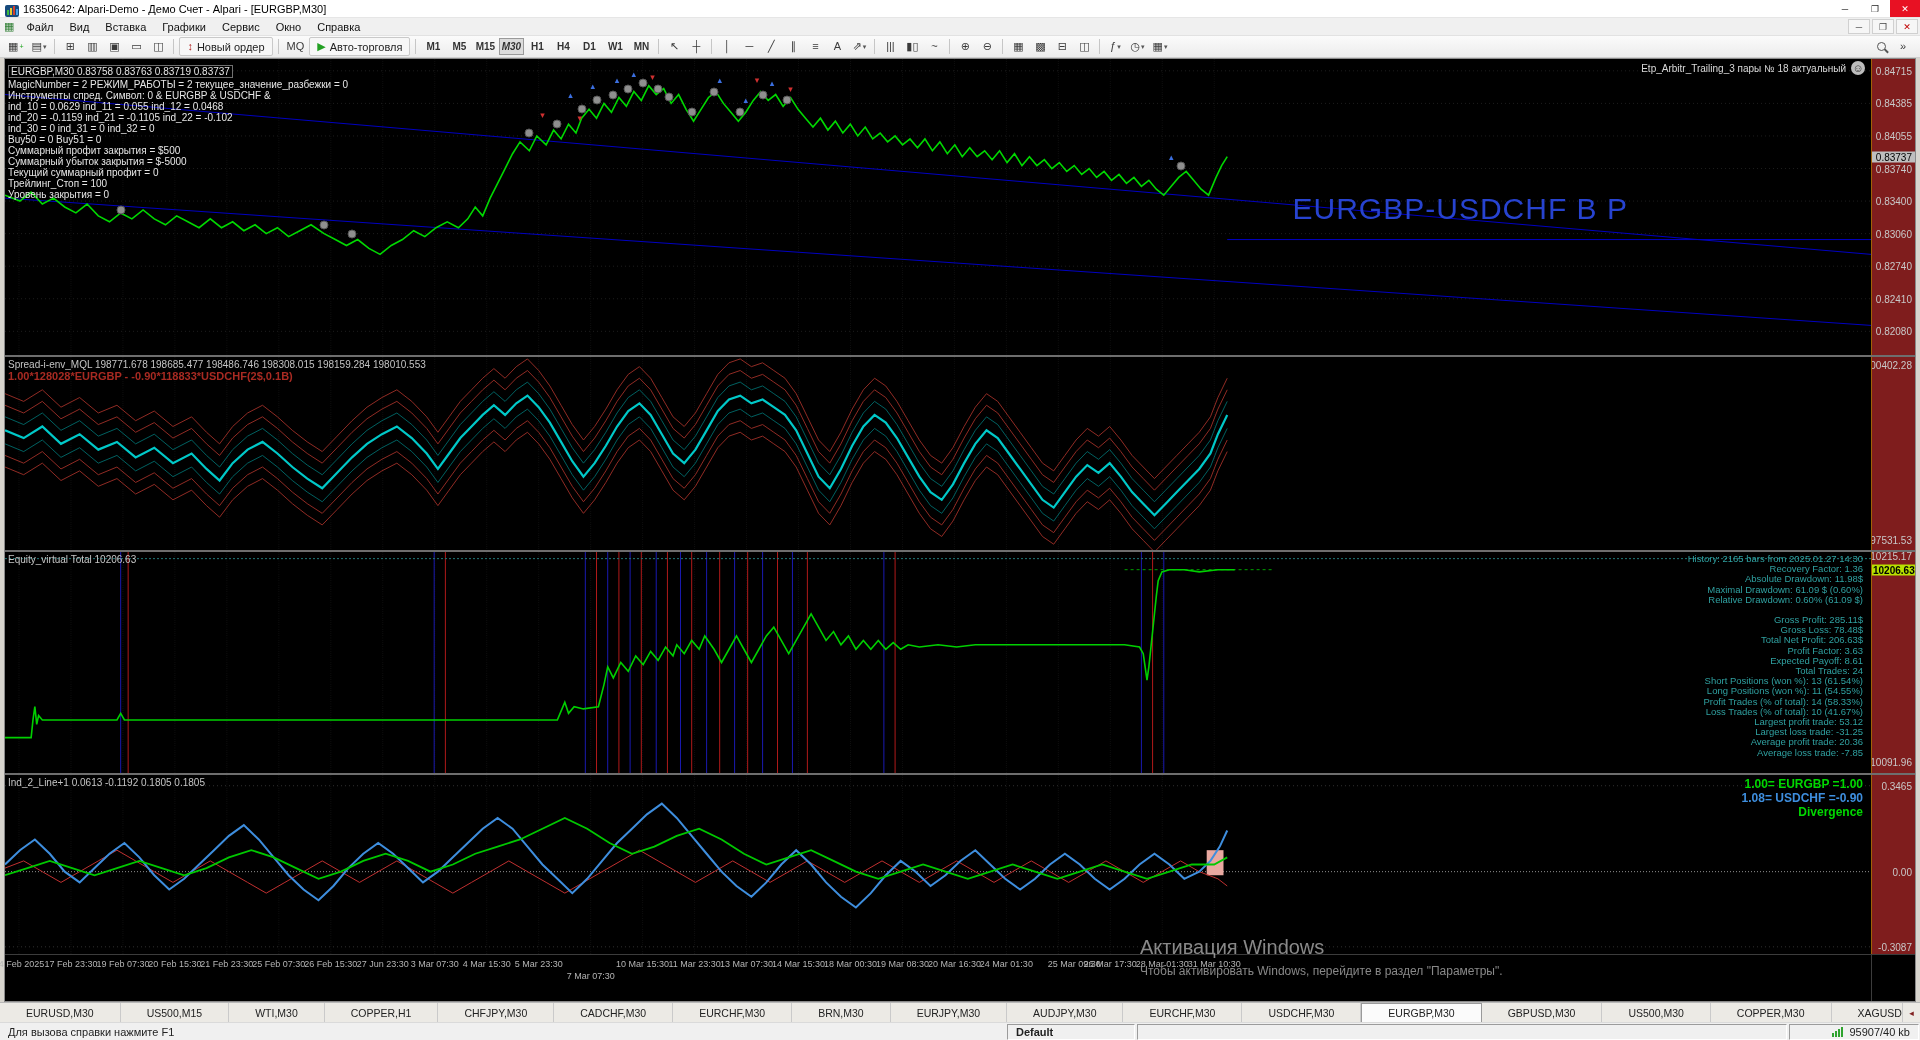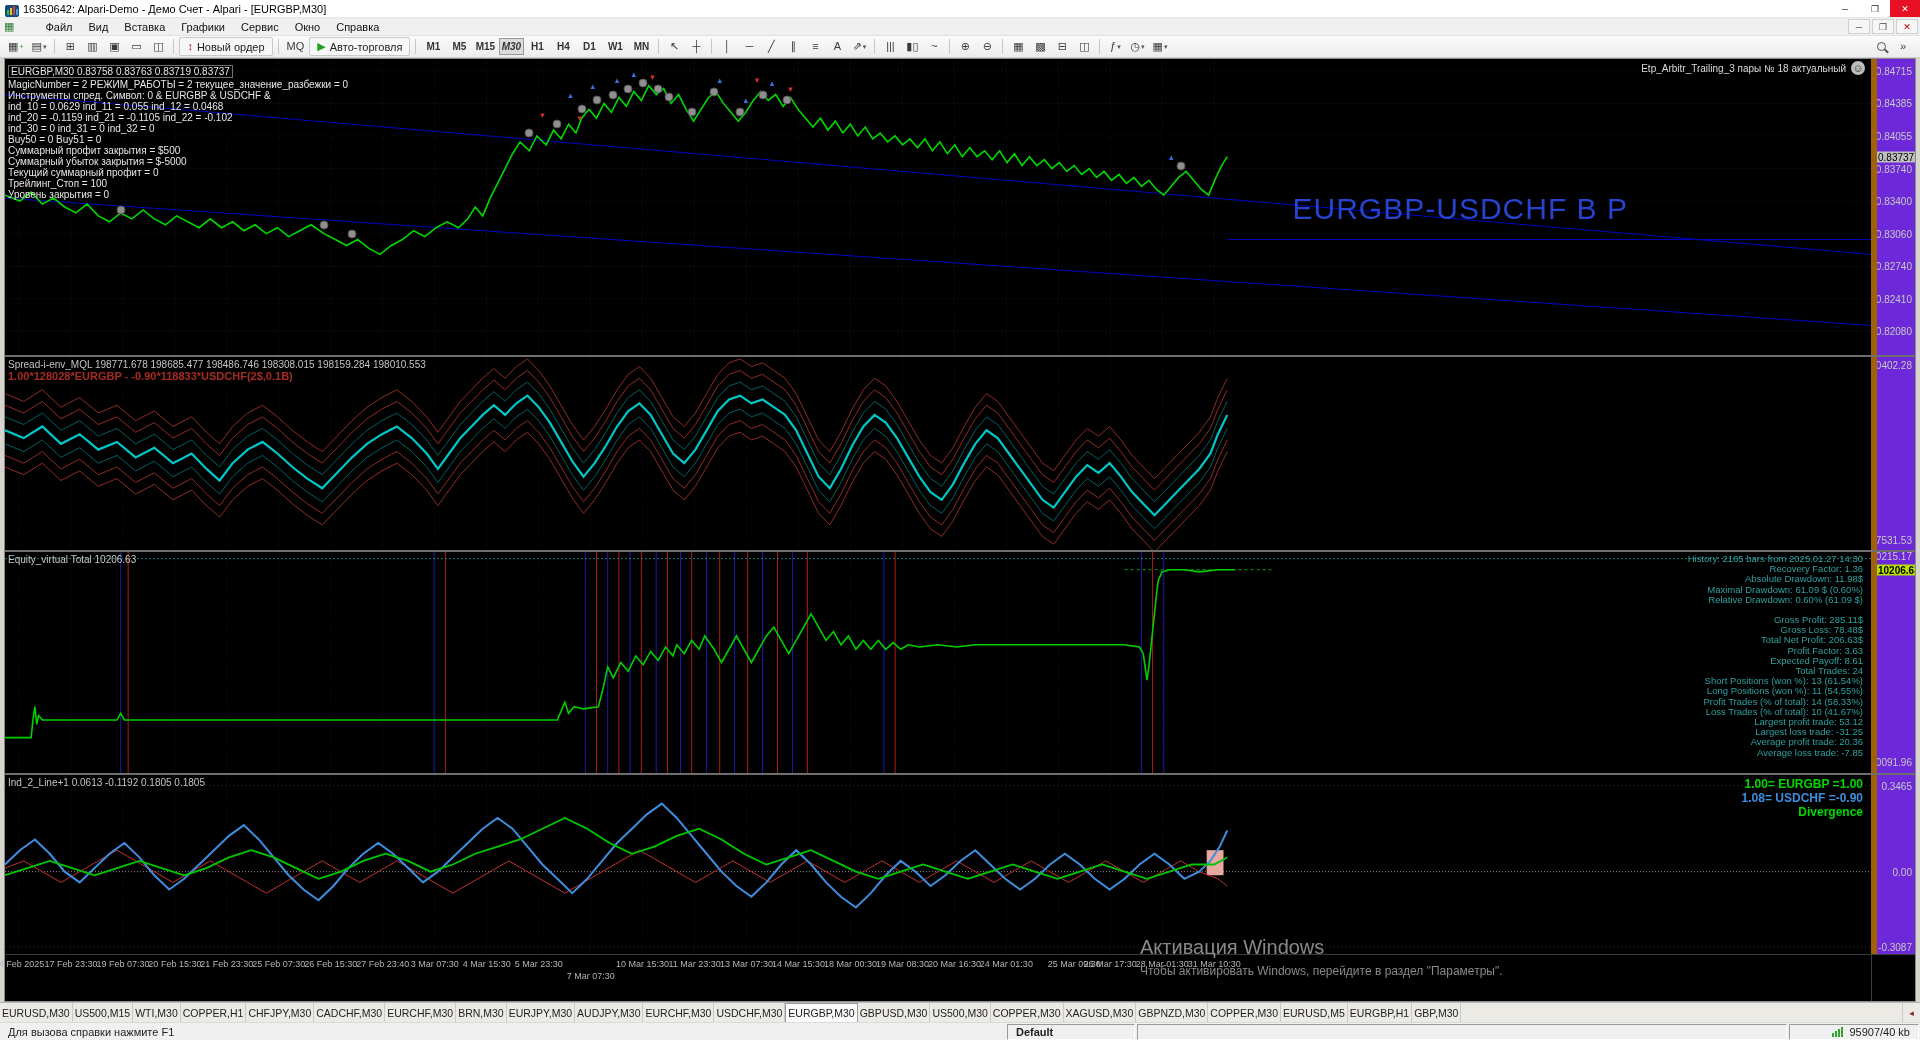--- a/index.html
+++ b/index.html
@@ -7,21 +7,21 @@
 
 .titlebar{position:absolute;top:0;left:0;right:0;height:18px;background:#FFFFFF;display:flex;align-items:center;border-bottom:1px solid #E6E6E6;}
 .app-icon{width:14px;height:12px;margin:0 4px 0 5px;display:inline-block;}
 .title-text{font-size:11px;color:#000;white-space:nowrap;}
 .win-btns{margin-left:auto;display:flex;height:100%;}
 .wbtn{width:30px;height:100%;display:flex;align-items:center;justify-content:center;font-size:9px;color:#222;cursor:default;}
 .wbtn.close{background:#E81123;color:#fff;}
 
 .menubar{position:absolute;top:18px;left:0;right:0;height:18px;background:#F0F0F0;display:flex;align-items:center;border-bottom:1px solid #E2E2E2;}
 .doc-icon{font-size:11px;color:#2E7D32;margin:0 4px 0 4px;}
-.menu-items{display:flex;height:100%;margin-left:19px;}
+.menu-items{display:flex;height:100%;}
 .menu-item{font-size:11px;color:#111;padding:0 8px;display:flex;align-items:center;}
 .child-btns{margin-left:auto;display:flex;align-items:center;height:100%;}
 .cbtn{width:22px;height:15px;display:flex;align-items:center;justify-content:center;font-size:9px;color:#444;border:1px solid #D0D0D0;background:#F6F6F6;margin-right:2px;}
 .cbtn.close{color:#C00000;font-weight:bold;}
 
 .toolbar{position:absolute;top:36px;left:0;right:0;height:22px;background:linear-gradient(#FBFBFB,#ECECEC);border-bottom:1px solid #CFCFCF;display:flex;align-items:center;padding-left:4px;}
 .toolbar-items{display:flex;align-items:center;height:100%;}
 .tb-btn{height:19px;min-width:20px;display:flex;align-items:center;justify-content:center;margin:0 1px;border:1px solid transparent;border-radius:2px;padding:0 2px;background:transparent;}
 .tb-btn .glyph{font-size:11px;color:#3A3A3A;line-height:1;white-space:nowrap;}
 .tb-btn .badge{font-size:7px;color:#555;margin-left:1px;}
@@ -30,21 +30,21 @@
 .tb-sep{width:1px;height:15px;background:#C6C6C6;margin:0 4px;}
 .tf-btn{width:25px;height:17px;display:flex;align-items:center;justify-content:center;font-size:10px;font-weight:bold;color:#333;border:1px solid transparent;margin:0 0.5px;}
 .tf-btn.active{background:#DCDCDC;border:1px solid #9A9A9A;font-style:italic;}
 .toolbar-right{margin-left:auto;display:flex;align-items:center;padding-right:6px;}
 .mag{width:9px;height:9px;border:1.5px solid #555;border-radius:50%;position:relative;display:inline-block;}
 .mag::after{content:"";position:absolute;width:5px;height:1.5px;background:#555;transform:rotate(45deg);right:-4px;bottom:-1px;}
 
 .chart-window{position:absolute;top:58px;left:4px;right:4px;height:944px;border:1px solid #8A8A8A;background:#000;display:flex;flex-direction:column;}
 .panel-row{display:flex;width:100%;}
 .plot{flex:1;position:relative;overflow:hidden;background:#000;}
-.scale{width:44px;position:relative;background:#6d28d9;border-left:6px solid #a16207;overflow:hidden;}
+.scale{width:44px;position:relative;background:#7f1d1d;border-left:1px solid #a16207;overflow:hidden;}
 .divider{height:2px;background:#6E6E6E;}
 svg.chartsvg{position:absolute;left:0;top:0;width:100%;height:100%;display:block;}
 .scale-label{position:absolute;right:3px;transform:translateY(-50%);font-size:10px;color:#C8C8C8;white-space:nowrap;}
 .scale-tag{position:absolute;left:0;right:0;transform:translateY(-50%);font-size:10px;color:#000;text-align:right;padding:0 3px 0 1px;white-space:nowrap;}
 
 .info-block{position:absolute;top:2px;left:3px;z-index:5;}
 .info-line{font-size:10px;line-height:11px;color:#E6E6E6;white-space:nowrap;}
 .info-line.first{border:1px solid #707070;display:inline-block;padding:0 2px;margin-bottom:1px;}
 .ea-label{position:absolute;top:2px;right:6px;z-index:5;display:flex;align-items:center;font-size:10px;color:#DADADA;white-space:nowrap;}
 .ea-smiley{margin-left:5px;width:14px;height:14px;border-radius:50%;background:#BDBDBD;color:#333;font-size:11px;line-height:14px;text-align:center;}
@@ -65,21 +65,21 @@
 .axis-plot{flex:1;position:relative;background:#000;border-top:1px solid #3C3C3C;}
 .axis-scale{width:44px;background:#000;border-top:1px solid #3C3C3C;border-left:1px solid #3C3C3C;}
 .axis-label{position:absolute;top:4px;transform:translateX(-50%);font-size:9px;color:#B4B4B4;white-space:nowrap;}
 
 .winactivate{position:absolute;left:1140px;top:936px;z-index:40;color:#BDBDBD;opacity:0.72;text-shadow:0 1px 2px rgba(0,0,0,.6);}
 .winactivate .l1{font-size:20px;}
 .winactivate .l2{font-size:12px;margin-top:5px;}
 
 .tabbar{position:absolute;top:1002px;left:0;right:0;height:20px;background:#ECEAE5;border-top:1px solid #B8B8B8;display:flex;align-items:flex-end;overflow:hidden;}
 .tabs{display:flex;height:19px;overflow:hidden;flex:1;}
-.tab{font-size:10.5px;color:#222;padding:0 2px;display:flex;align-items:center;border-right:1px solid #CACACA;white-space:nowrap;background:transparent;}
+.tab{font-size:10.5px;color:#222;padding:0 26px;display:flex;align-items:center;border-right:1px solid #CACACA;white-space:nowrap;background:transparent;}
 .tab.active{background:#FBFBFB;border:1px solid #9A9A9A;border-bottom:none;}
 .tab-scroll{width:18px;height:19px;display:flex;align-items:center;justify-content:center;font-size:9px;color:#802020;border-left:1px solid #CACACA;}
 
 .statusbar{position:absolute;top:1022px;left:0;right:0;height:18px;background:#F0F0F0;display:flex;align-items:center;font-size:11px;color:#222;border-top:1px solid #DADADA;}
 .status-cell{height:16px;display:flex;align-items:center;padding:0 8px;white-space:nowrap;}
 .sunken{border:1px solid;border-color:#9B9B9B #FFF #FFF #9B9B9B;margin:0 1px;}
 .cell-help{flex:1;}
 .cell-default{width:128px;font-weight:bold;}
 .cell-mid{flex:0 0 650px;}
 .cell-kb{flex:0 0 130px;justify-content:flex-end;}
@@ -577,21 +577,21 @@
 
   <div class="axis-row">
     <div class="axis-plot">
         <div class="axis-label" style="left: 0.75%;">14 Feb 2025</div>
         <div class="axis-label" style="left: 3.535%;">17 Feb 23:30</div>
         <div class="axis-label" style="left: 6.32%;">19 Feb 07:30</div>
         <div class="axis-label" style="left: 9.105%;">20 Feb 15:30</div>
         <div class="axis-label" style="left: 11.89%;">21 Feb 23:30</div>
         <div class="axis-label" style="left: 14.675%;">25 Feb 07:30</div>
         <div class="axis-label" style="left: 17.46%;">26 Feb 15:30</div>
-        <div class="axis-label" style="left: 20.245%;">27 Feb 23:40</div>
+        <div class="axis-label" style="left: 20.245%;">27 Jun 23:30</div>
         <div class="axis-label" style="left: 23.03%;">3 Mar 07:30</div>
         <div class="axis-label" style="left: 25.815%;">4 Mar 15:30</div>
         <div class="axis-label" style="left: 28.6%;">5 Mar 23:30</div>
         <div class="axis-label" style="left: 31.385%; margin-top: 12px;">7 Mar 07:30</div>
         <div class="axis-label" style="left: 34.17%;">10 Mar 15:30</div>
         <div class="axis-label" style="left: 36.955%;">11 Mar 23:30</div>
         <div class="axis-label" style="left: 39.74%;">13 Mar 07:30</div>
         <div class="axis-label" style="left: 42.525%;">14 Mar 15:30</div>
         <div class="axis-label" style="left: 45.31%;">18 Mar 00:30</div>
         <div class="axis-label" style="left: 48.095%;">19 Mar 08:30</div>

